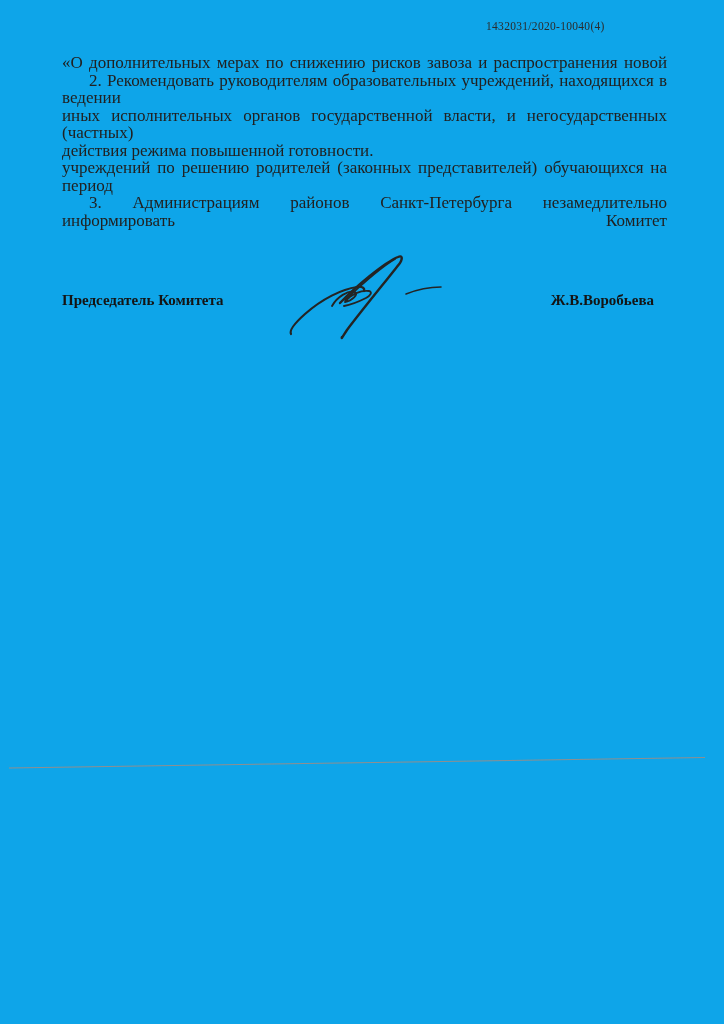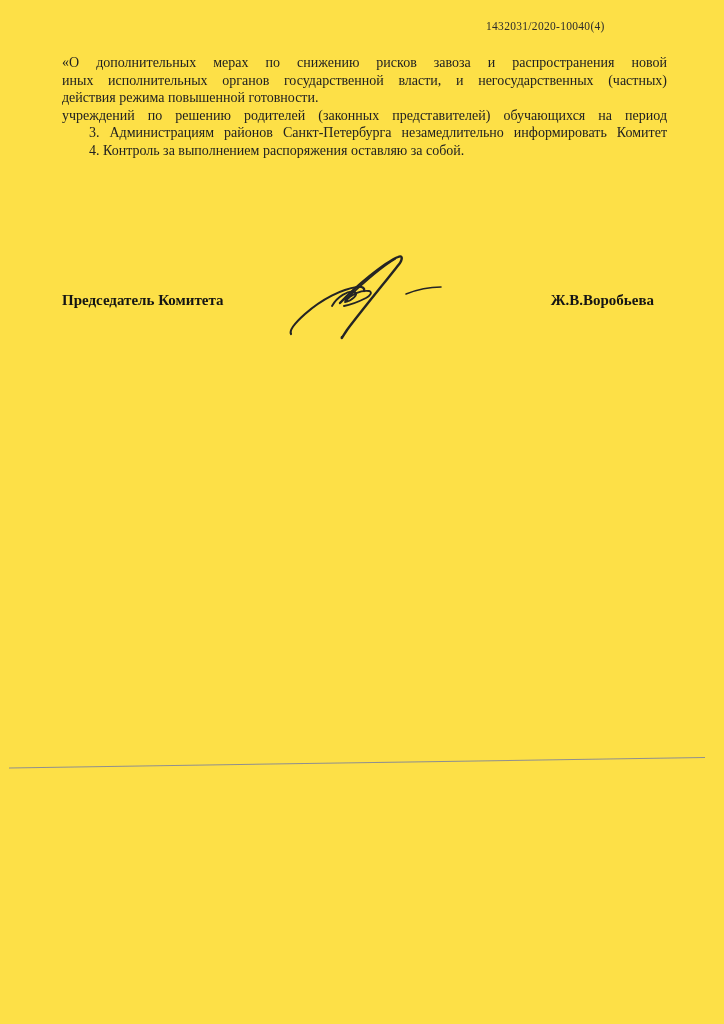--- a/index.html
+++ b/index.html
@@ -5,40 +5,40 @@
   html, body {
     margin: 0;
     padding: 0;
     background: #e8e8e6;
   }
   .page {
     position: relative;
     width: 724px;
     height: 1024px;
     margin: 0 auto;
-    background: #fde047;
+    background: #0ea5e9;
     font-family: "Liberation Serif", "DejaVu Serif", serif;
     color: #1e1e1e;
     overflow: hidden;
   }
   .doc-number {
     position: absolute;
     left: 486px;
     top: 20px;
     font-size: 11.5px;
     letter-spacing: 0.3px;
     color: #2b2b2b;
     white-space: nowrap;
   }
   .doc-body {
     position: absolute;
     left: 62px;
     top: 54px;
     width: 605px;
-    font-size: 14px;
+    font-size: 17px;
     line-height: 17.5px;
     color: #212121;
   }
   .doc-body .line {
     text-align: justify;
     text-align-last: justify;
     white-space: normal;
   }
   .doc-body .line.last {
     text-align-last: left;
@@ -75,25 +75,25 @@
 </style>
 </head>
 <body>
 
 <div class="page">
 
   <div class="doc-number">1432031/2020-10040(4)</div>
 
   <div class="doc-body">
       <div class="line">«О дополнительных мерах по снижению рисков завоза и распространения новой</div>
+      <div class="line indent">2. Рекомендовать руководителям образовательных учреждений, находящихся в ведении</div>
       <div class="line">иных исполнительных органов государственной власти, и негосударственных (частных)</div>
       <div class="line last">действия режима повышенной готовности.</div>
       <div class="line">учреждений по решению родителей (законных представителей) обучающихся на период</div>
       <div class="line indent">3. Администрациям районов Санкт-Петербурга незамедлительно информировать Комитет</div>
-      <div class="line last indent">4. Контроль за выполнением распоряжения оставляю за собой.</div>
     </div>
 
   <div class="sig-row">
     <span>Председатель Комитета</span>
     <span>Ж.В.Воробьева</span>
   </div>
 
   <svg class="signature-svg" viewBox="283 248 168 96" fill="none" stroke="#242424" stroke-linecap="round" stroke-linejoin="round">
 
     <path d="M 291,334 C 289,330 296,322 305,314 C 322,299 342,289 357,287 C 362,286 365,288 364,291" stroke-width="2.2"></path>

